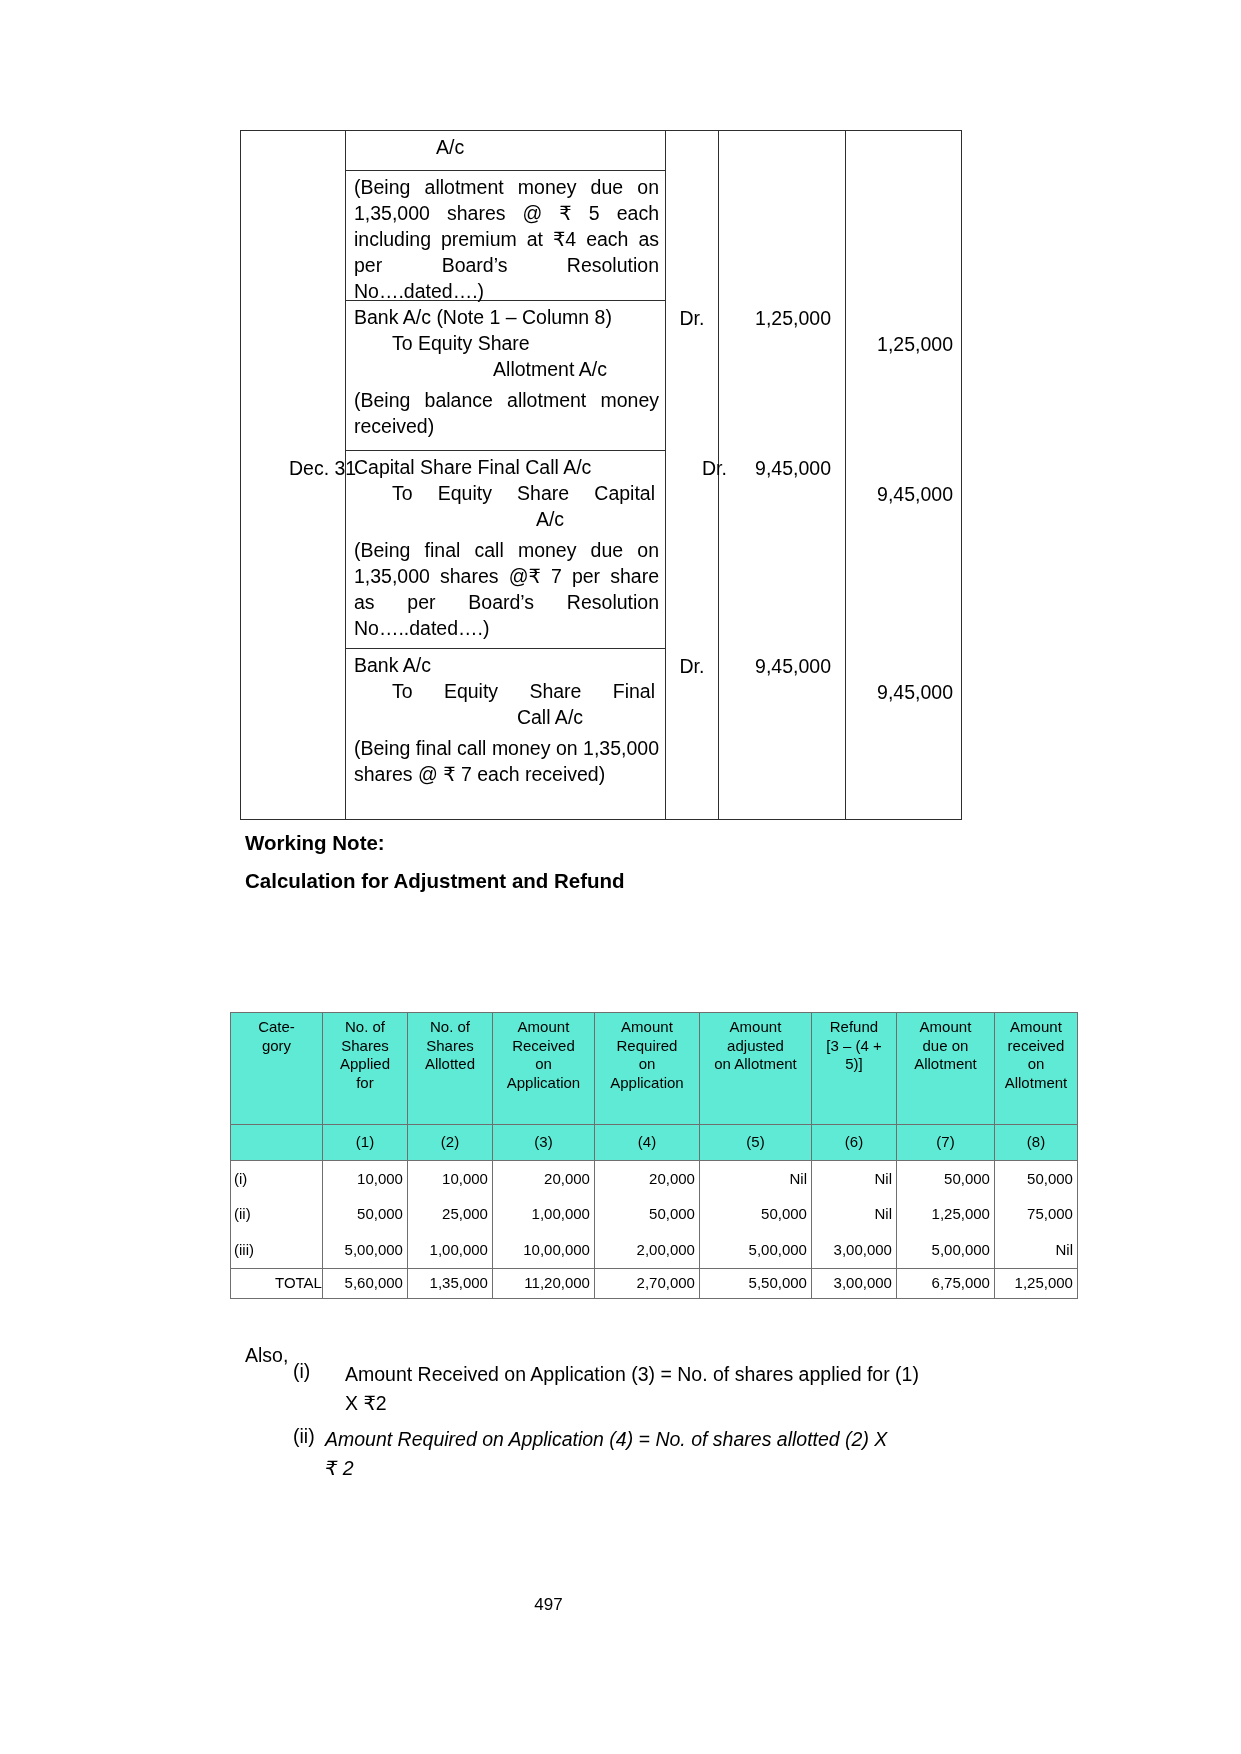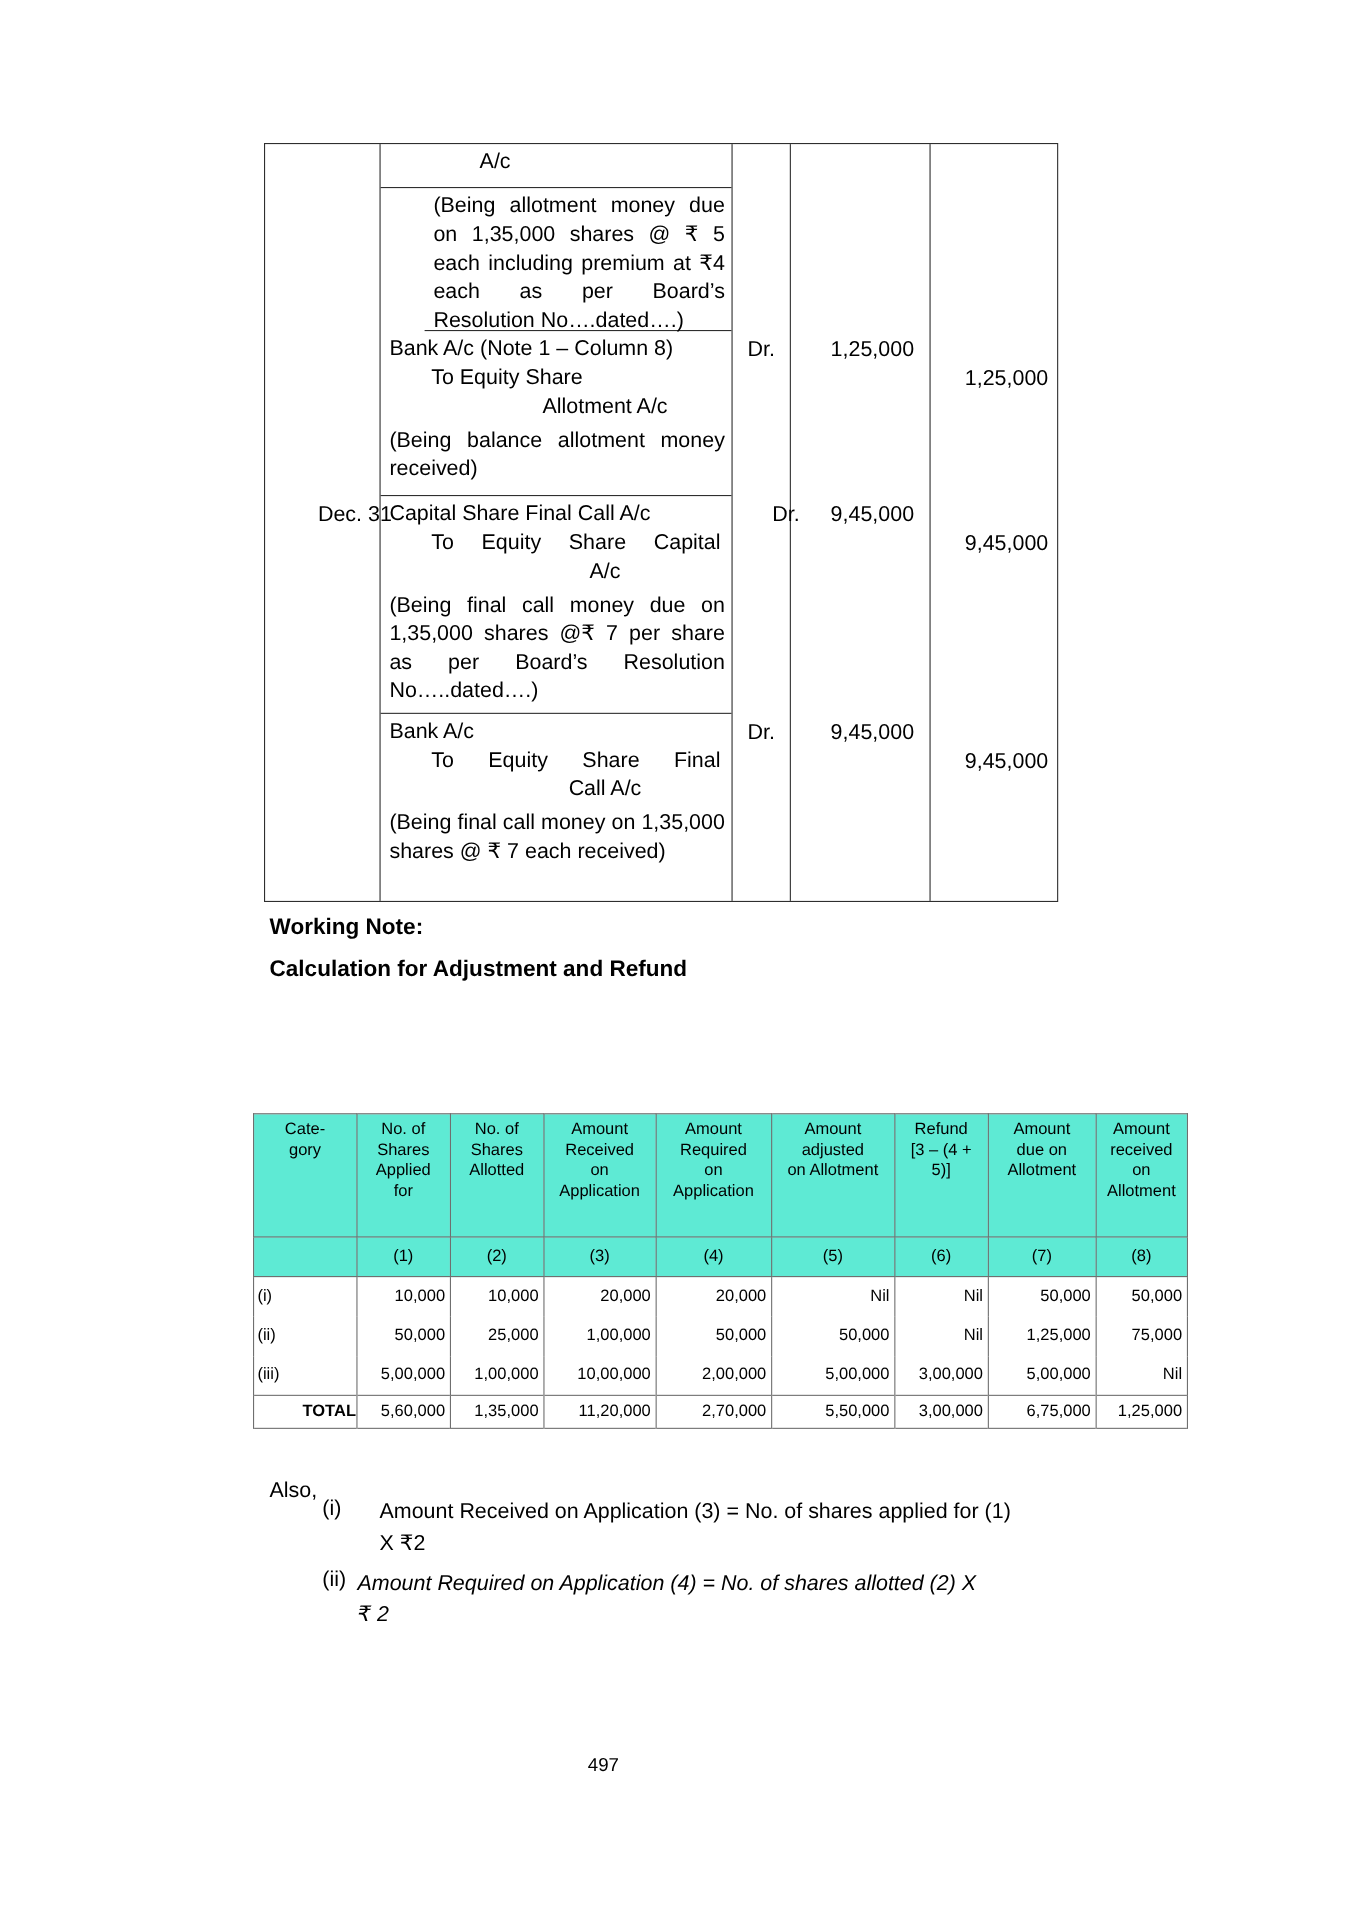--- a/index.html
+++ b/index.html
@@ -17,21 +17,21 @@
   .jcol{position:relative;box-sizing:border-box;height:100%;}
   .jcol-date{width:105px;border-right:1.5px solid #2e2e2e;}
   .jcol-part{width:320px;border-right:1.5px solid #2e2e2e;}
   .jcol-dr{width:53px;border-right:1.5px solid #2e2e2e;}
   .jcol-debit{width:127px;border-right:1.5px solid #2e2e2e;}
   .jcol-credit{flex:1;}
   .jdate{position:absolute;left:12px;white-space:nowrap;}
   .jblock{box-sizing:border-box;border-bottom:1.5px solid #2e2e2e;padding:3px 6px 0 8px;}
   .jblock:last-child{border-bottom:none;}
   .jb-a{height:40px;padding-left:90px;}
-  .jb-b{height:130px;margin-left:40px;}
+  .jb-b{height:130px;}
   .jb-c{height:150px;}
   .jb-d{height:198px;}
   .jb-e{height:172px;}
   .just{text-align:justify;}
   .ind1{padding-left:38px;}
   .ind2{padding-left:87px;text-align:center;}
   .stretch{text-align:justify;text-align-last:justify;padding-right:4px;}
   .jnarr{margin-top:5px;}
   .dr-label{position:absolute;left:0;right:0;text-align:center;white-space:nowrap;}
   .amt{position:absolute;right:14px;white-space:nowrap;}
@@ -55,21 +55,21 @@
   .wntable thead tr.hrow2 td{vertical-align:middle;padding:0;}
   .wntable tbody tr{height:36px;}
   .wntable tbody tr.total-row{height:30px;}
   .wntable tbody td{
     border-left:1px solid #6f6f6f;border-right:1px solid #6f6f6f;
     vertical-align:middle;padding:0;
   }
   .wntable tbody tr.total-row td{border-top:1px solid #6f6f6f;}
   .wntable td.lbl{text-align:left;padding-left:3px;}
   .wntable td.num{text-align:right;padding-right:4px;}
-  .wntable td.lbl.bold{font-weight:bold;padding-left:44px;}
+  .wntable td.lbl.bold{font-weight:normal;padding-left:44px;}
   
   .also{position:absolute;left:245px;top:1344px;font-size:19.5px;}
   .note{position:absolute;font-size:19.5px;line-height:29px;}
   .note-label{position:absolute;left:293px;font-size:19.5px;}
   .nl1{top:1360px;} .nt1{left:345px;top:1360px;}
   .nl2{top:1425px;} .nt2{left:325px;top:1425px;font-style:italic;}
   .note div{white-space:nowrap;}
   
   .pagenum{position:absolute;left:0;width:1097px;top:1595px;text-align:center;font-size:17px;}
 </style>

